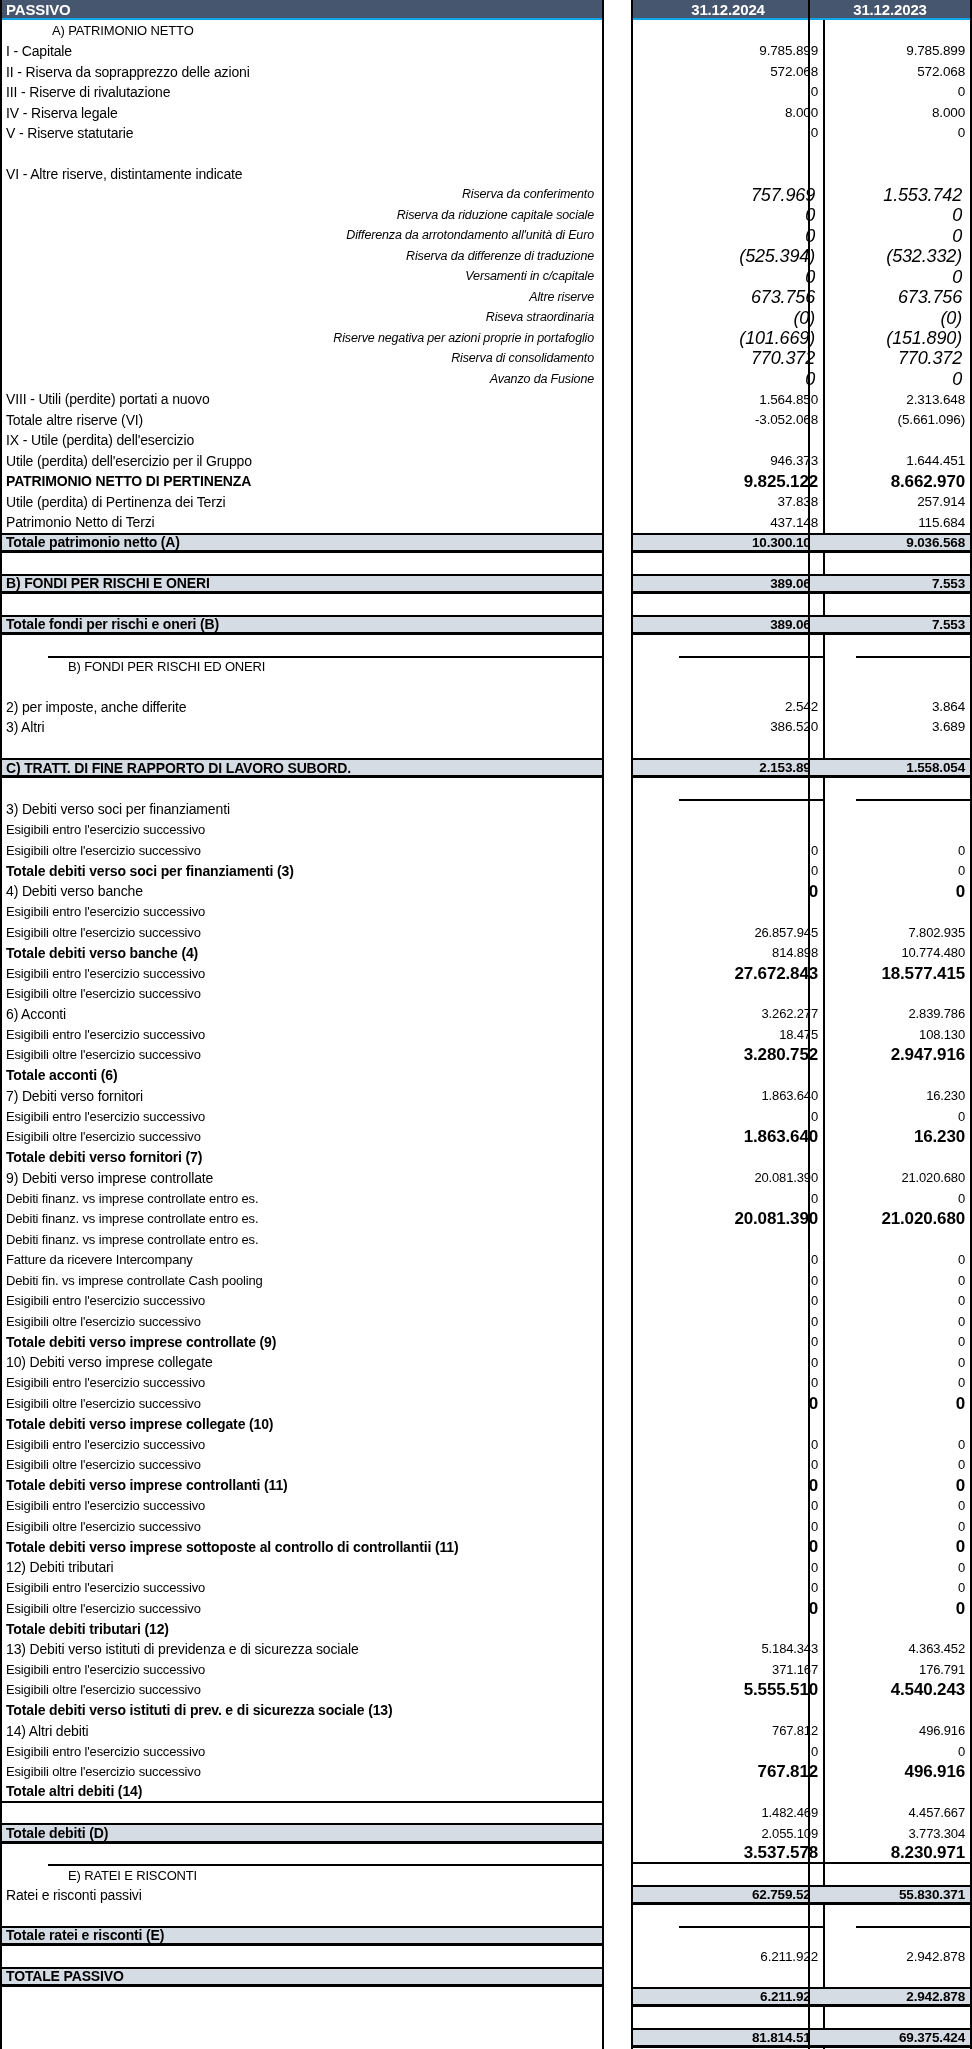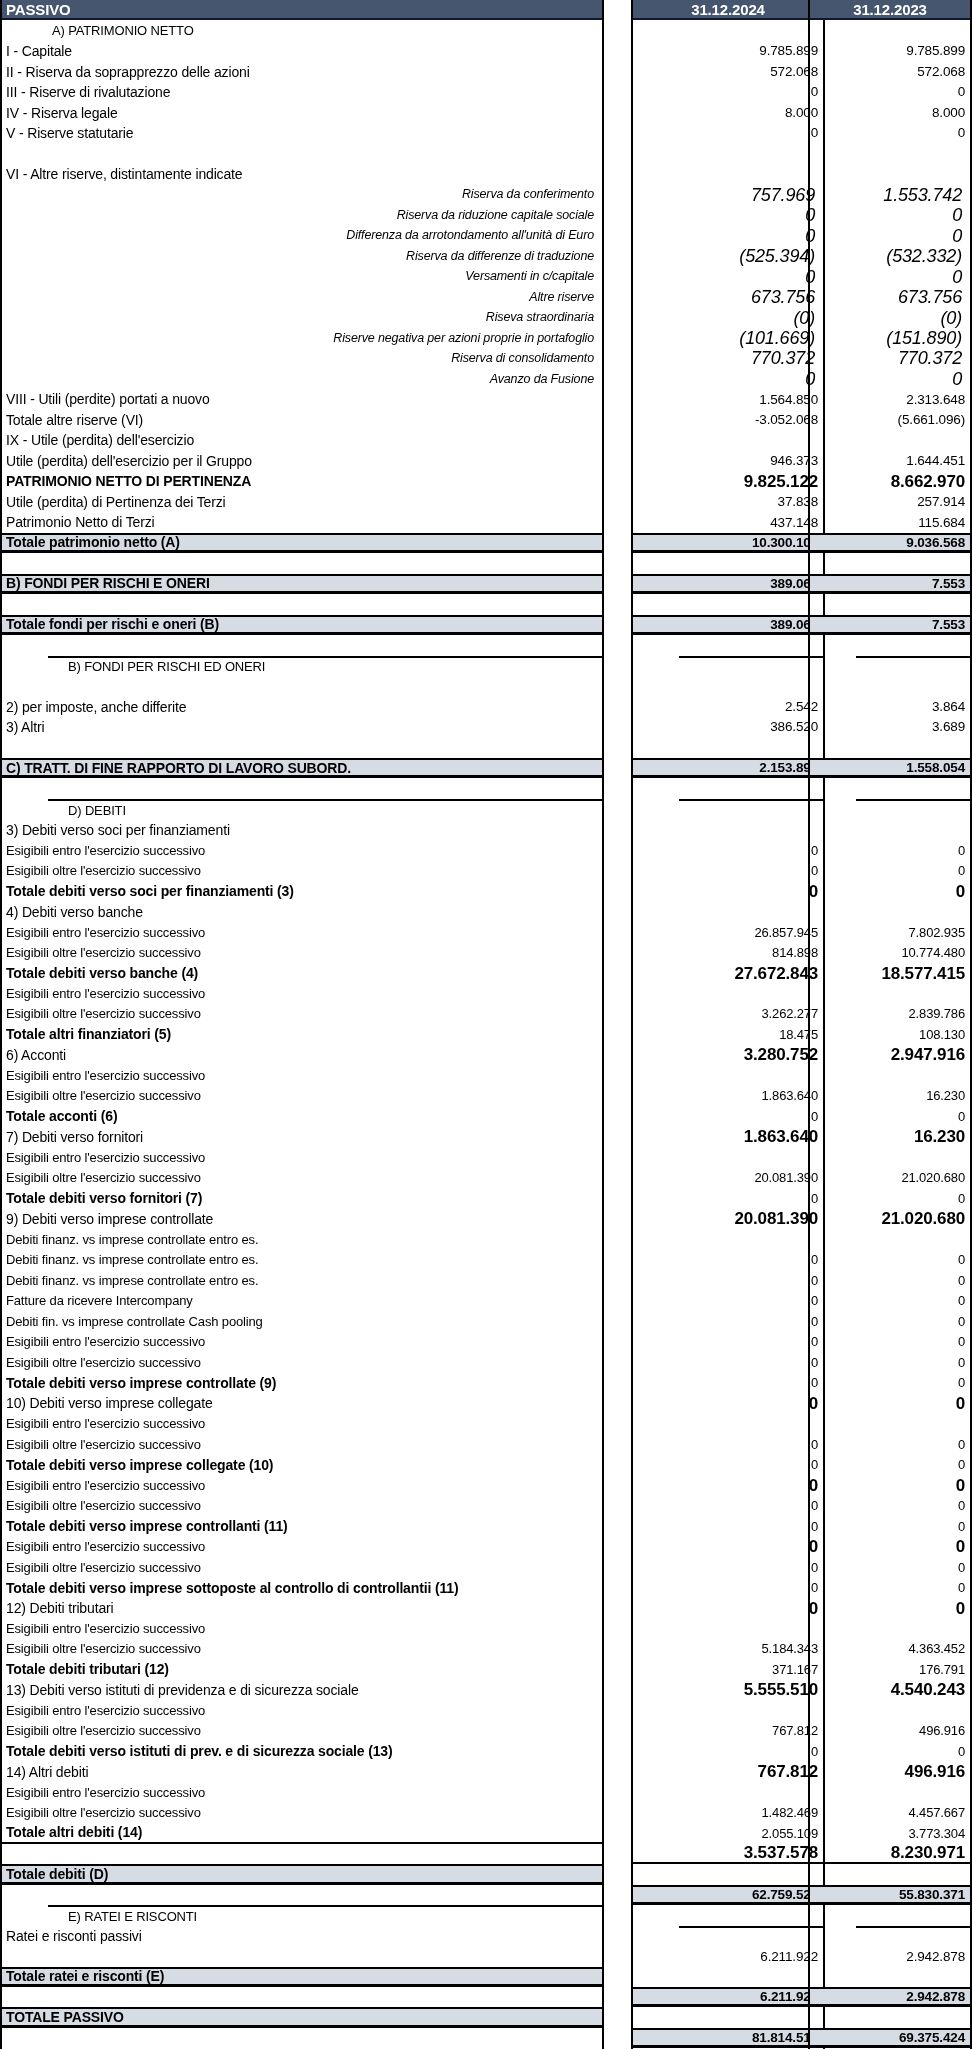--- a/index.html
+++ b/index.html
@@ -13,21 +13,21 @@
   }
   #col-labels{left:0;width:604px;}
   #col-2024{left:631px;width:194px;}
   #col-2023{left:808px;width:164px;}
   .c{
     height:20.49px;box-sizing:border-box;display:flex;align-items:center;
     white-space:nowrap;overflow:hidden;padding:0 4px;font-size:14px;
     letter-spacing:-0.15px;line-height:1;
   }
   .val{justify-content:flex-end;text-align:right;font-size:13.5px;padding-right:5px;}
-  .header{background:#46566E;color:#ffffff;font-weight:bold;font-size:15px;border-bottom:2px solid #0f172a;}
+  .header{background:#46566E;color:#ffffff;font-weight:bold;font-size:15px;border-bottom:2px solid #0ea5e9;}
   .hc{justify-content:center;text-align:center;}
   .s{font-weight:normal;font-size:13px;margin-left:46px;}
   .b{font-weight:bold;}
   .b.val{font-size:17px;}
   .t{font-weight:bold;background:#D6DCE4;border-top:2px solid #000;border-bottom:3px solid #000;}
   .t.val{font-size:13.5px;}
   .bt{border-top:2px solid #000;padding-left:20px;}
   .bb{border-bottom:2px solid #000;}
   .sub{font-size:13px;}
   .sub.val{font-size:13px;}
@@ -72,32 +72,30 @@
       <div class="c blank"></div>
       <div class="c t">Totale fondi per rischi e oneri (B)</div>
       <div class="c blank"></div>
       <div class="c s bt">B) FONDI PER RISCHI ED ONERI</div>
       <div class="c blank"></div>
       <div class="c">2) per imposte, anche differite</div>
       <div class="c">3) Altri</div>
       <div class="c blank"></div>
       <div class="c t">C) TRATT. DI FINE RAPPORTO DI LAVORO SUBORD.</div>
       <div class="c blank"></div>
-      <div class="c s bt">D) DEBITI</div>
       <div class="c">3) Debiti verso soci per finanziamenti</div>
       <div class="c sub">Esigibili entro l'esercizio successivo</div>
       <div class="c sub">Esigibili oltre l'esercizio successivo</div>
       <div class="c b">Totale debiti verso soci per finanziamenti (3)</div>
       <div class="c">4) Debiti verso banche</div>
       <div class="c sub">Esigibili entro l'esercizio successivo</div>
       <div class="c sub">Esigibili oltre l'esercizio successivo</div>
       <div class="c b">Totale debiti verso banche (4)</div>
       <div class="c sub">Esigibili entro l'esercizio successivo</div>
       <div class="c sub">Esigibili oltre l'esercizio successivo</div>
-      <div class="c b">Totale altri finanziatori (5)</div>
       <div class="c">6) Acconti</div>
       <div class="c sub">Esigibili entro l'esercizio successivo</div>
       <div class="c sub">Esigibili oltre l'esercizio successivo</div>
       <div class="c b">Totale acconti (6)</div>
       <div class="c">7) Debiti verso fornitori</div>
       <div class="c sub">Esigibili entro l'esercizio successivo</div>
       <div class="c sub">Esigibili oltre l'esercizio successivo</div>
       <div class="c b">Totale debiti verso fornitori (7)</div>
       <div class="c">9) Debiti verso imprese controllate</div>
       <div class="c sub">Debiti finanz. vs imprese controllate entro es.</div>

